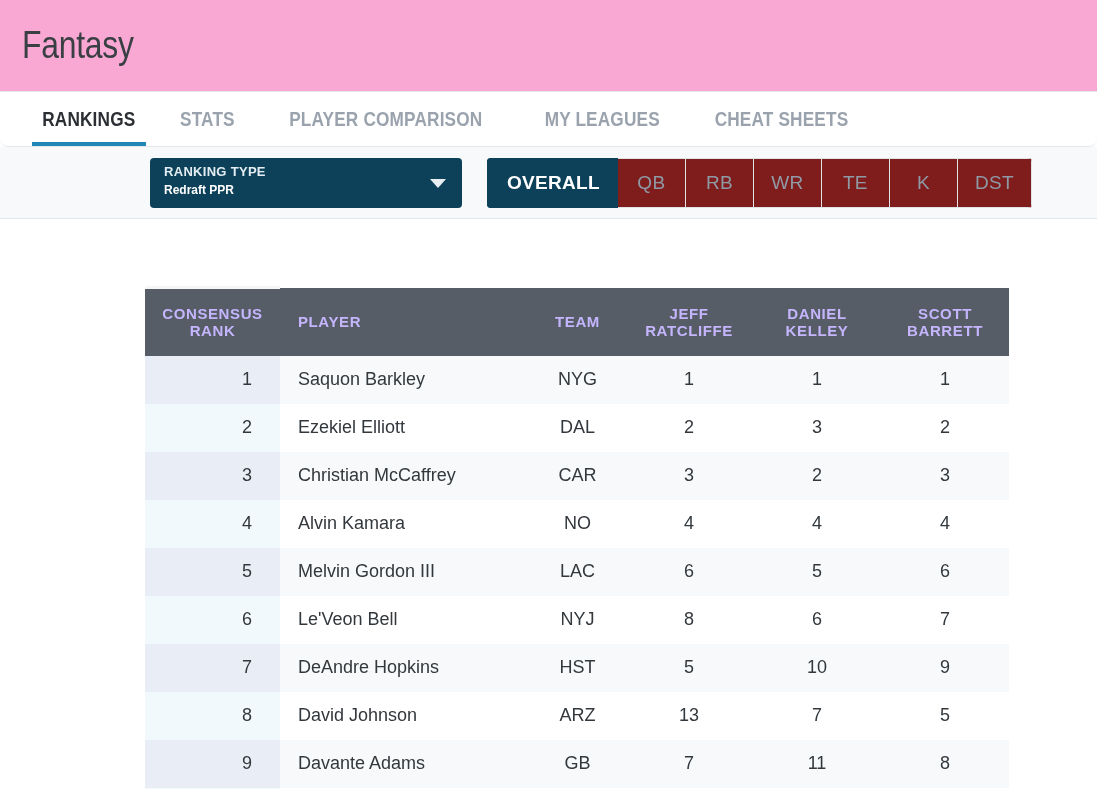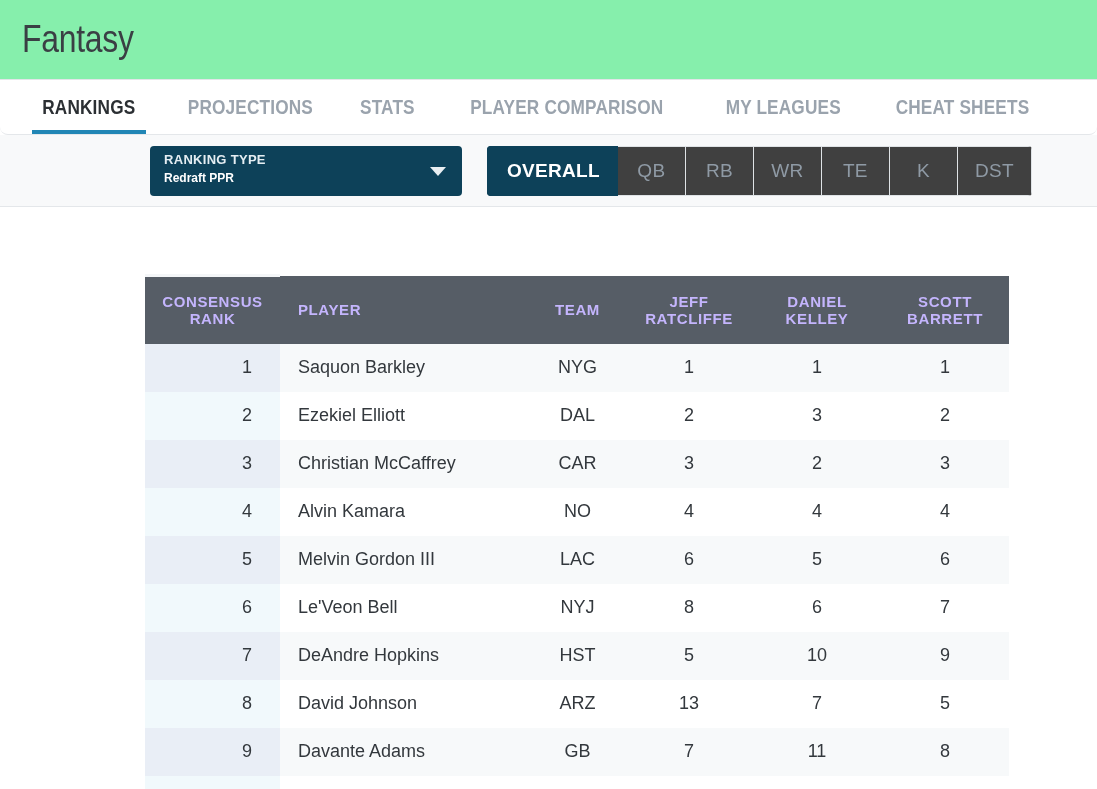--- a/index.html
+++ b/index.html
@@ -7,22 +7,22 @@
   html, body {
     width: 1097px;
     height: 789px;
     background: #ffffff;
     font-family: "Liberation Sans", sans-serif;
     overflow: hidden;
   }
 
   
   .site-header {
-    height: 80px;
-    background: #86efac;
+    height: 92px;
+    background: #f9a8d4;
     display: flex;
     align-items: center;
     padding-left: 22px;
     border-bottom: 1px solid #e2e5e9;
   }
   .site-title {
     font-size: 38px;
     font-weight: 400;
     color: #3a3f44;
     letter-spacing: -0.3px;
@@ -119,21 +119,21 @@
     overflow: hidden;
     flex: none;
   }
   .pos-btn {
     height: 50px;
     min-width: 68px;
     padding: 0 17px;
     display: flex;
     align-items: center;
     justify-content: center;
-    background: #404040;
+    background: #7f1d1d;
     border: 1px solid #dfe3e6;
     border-left-width: 0;
     font-size: 19px;
     font-weight: 400;
     color: #8f9aa5;
     cursor: pointer;
     letter-spacing: 0.3px;
   }
   .pos-btn:first-child { border-left-width: 1px; }
   .pos-btn.active {
@@ -205,23 +205,20 @@
 </head>
 <body>
 
 <div class="site-header">
   <div class="site-title">Fantasy</div>
 </div>
 
 <div class="nav-tabs" id="nav-tabs">
     <div class="nav-tab active">
       <span>RANKINGS</span>
-    </div>
-    <div class="nav-tab">
-      <span>PROJECTIONS</span>
     </div>
     <div class="nav-tab">
       <span>STATS</span>
     </div>
     <div class="nav-tab">
       <span>PLAYER COMPARISON</span>
     </div>
     <div class="nav-tab">
       <span>MY LEAGUES</span>
     </div>

